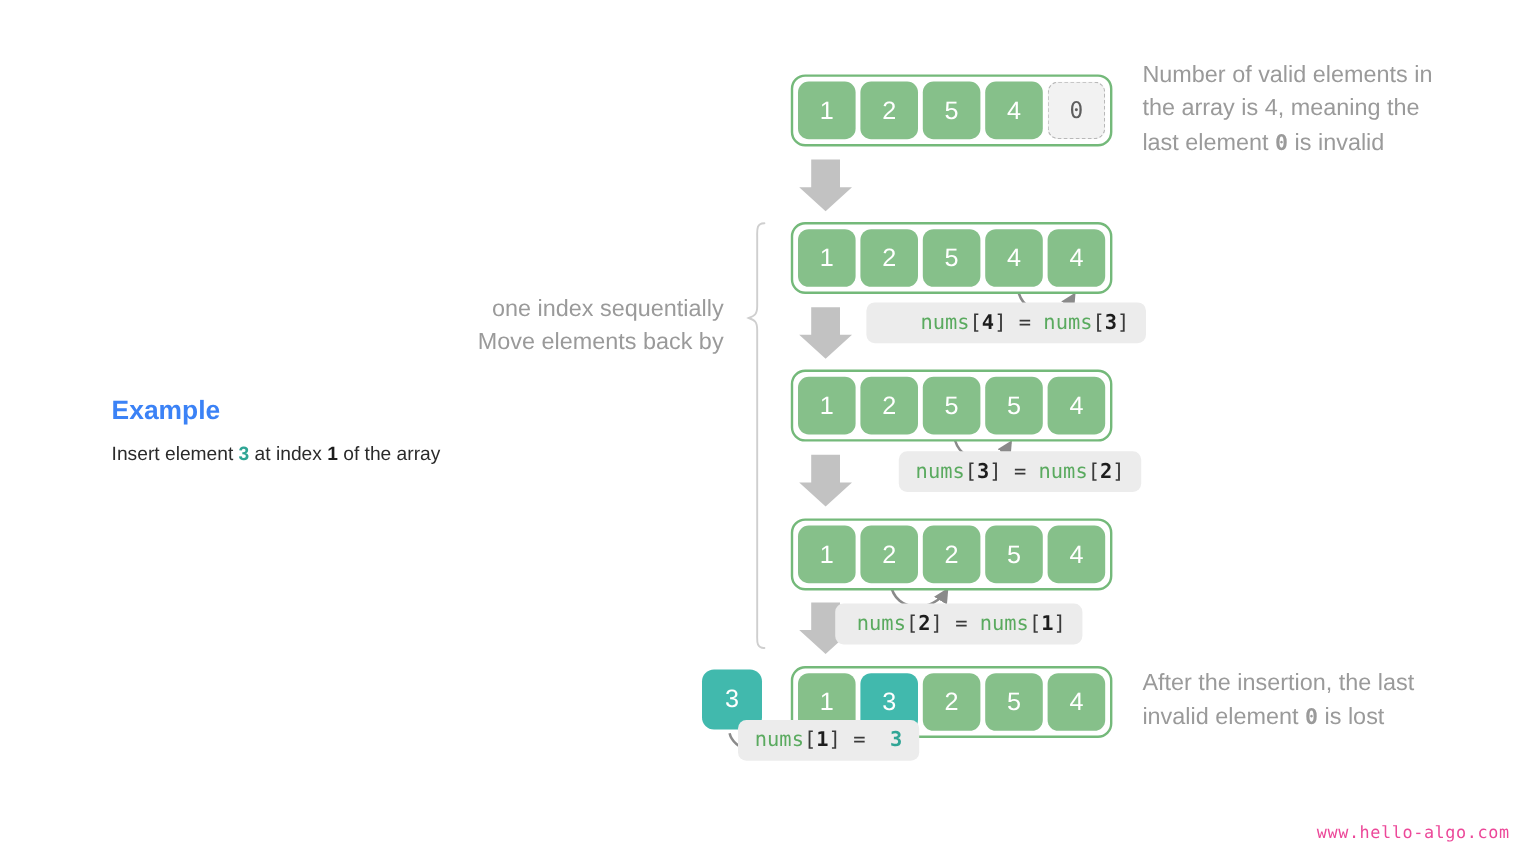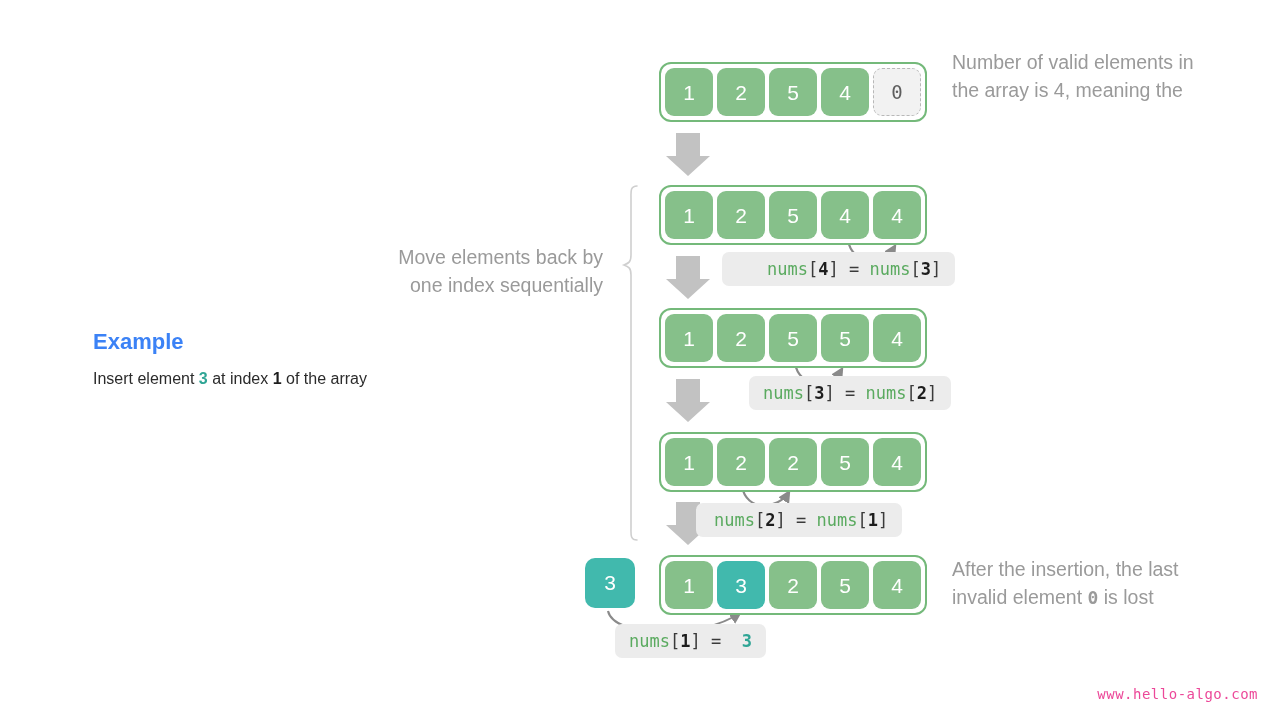--- a/index.html
+++ b/index.html
@@ -156,27 +156,28 @@
 
     <path d="M 608 611 C 614 638 700 640 740 613" fill="none" stroke="#8a8a8a" stroke-width="2.1" marker-end="url(#ah)"></path>
   </svg>
 
   <div class="ex-title" style="left:93px; top:329px;">Example</div>
   <div class="ex-body" style="left:93px; top:370px;">
     <span>Insert element </span><span class="t">3</span><span> at index </span><span class="k">1</span><span> of the array</span>
   </div>
 
   <div class="note-left" style="left:300px; top:243px; width:303px;">
+    <div>one index sequentially</div>
     <div>Move elements back by</div>
-    <div>one index sequentially</div>
   </div>
 
   <div class="note" style="left:952px; top:48px; width:310px;">
     <div>Number of valid elements in</div>
     <div>the array is 4, meaning the</div>
+    <div><span>last element </span><b>0</b><span> is invalid</span></div>
   </div>
 
   <div class="note" style="left:952px; top:555px; width:310px;">
     <div>After the insertion, the last</div>
     <div><span>invalid element </span><b>0</b><span> is lost</span></div>
   </div>
 
   <div class="array" style="left:659px; top:62px;">
     <div class="cell">1</div>
     <div class="cell">2</div>
@@ -219,19 +220,19 @@
   </div>
 
   <div class="lone-box" style="left:585px; top:558px;">3</div>
   <div class="array" style="left:659px; top:555px;">
     <div class="cell">1</div>
     <div class="cell teal">3</div>
     <div class="cell">2</div>
     <div class="cell">5</div>
     <div class="cell">4</div>
   </div>
-  <div class="chip" style="left:615px; top:624px;">
+  <div class="chip" style="left:615px; top:600px;">
     <span class="fn">nums</span><span class="br">[</span><span class="num">1</span><span class="br">]</span>&nbsp;<span class="eq">=</span>&nbsp;&nbsp;<span class="teal">3</span>
   </div>
 
   <div class="footer">www.hello-algo.com</div>
 
 </div>
 
 </body></html>

